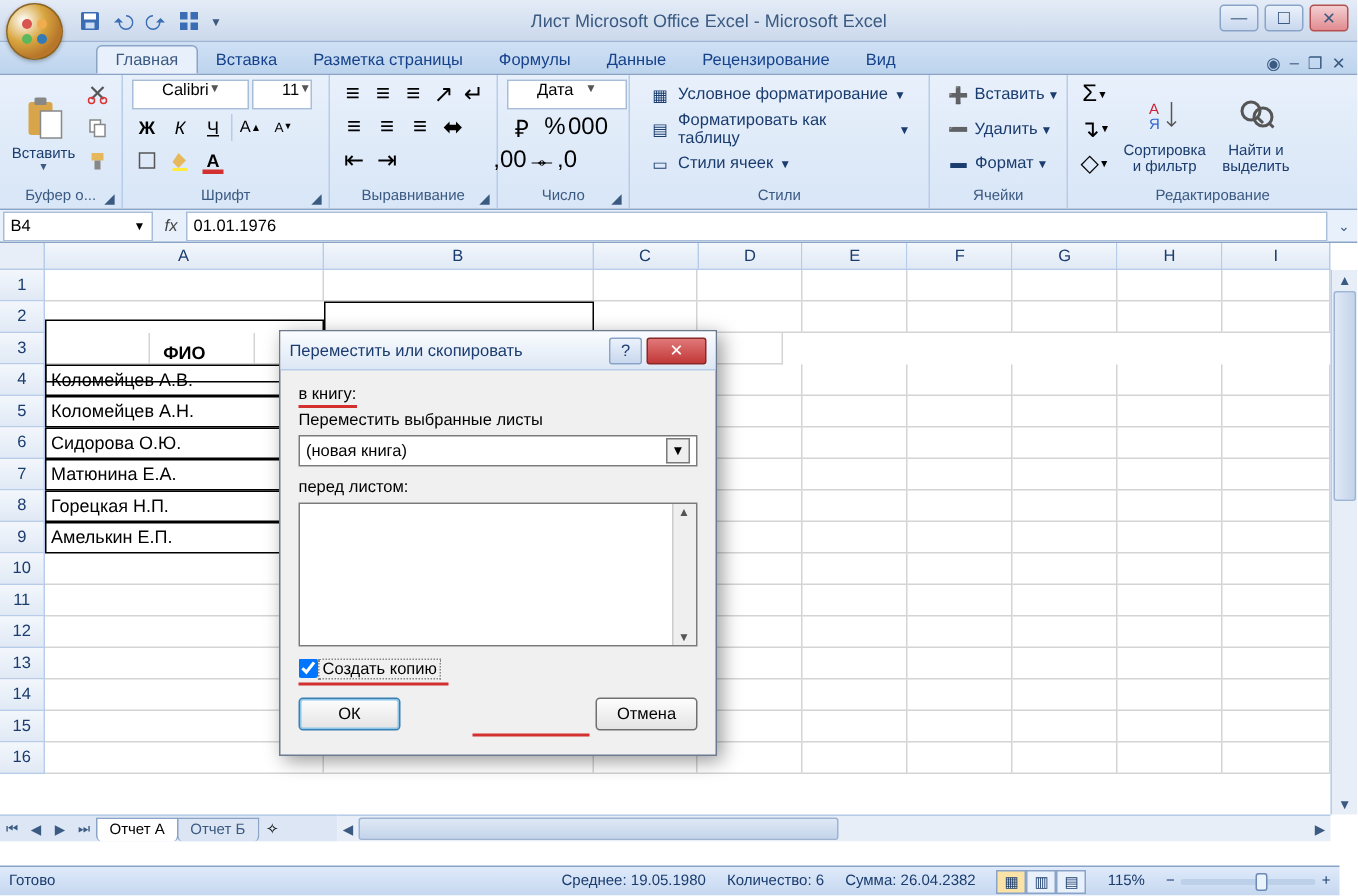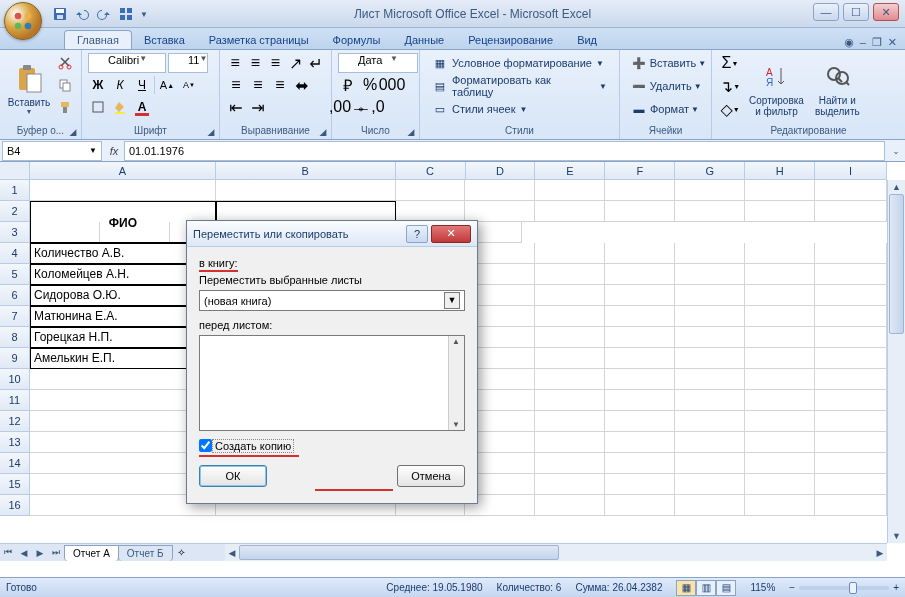--- a/index.html
+++ b/index.html
@@ -71,21 +71,21 @@
   .hscroll .thumb{position:absolute;top:1px;bottom:1px;left:14px;width:320px;background:linear-gradient(to bottom,#dfe8f5,#c3d4ea);border:1px solid #9db4d3;border-radius:2px;}
   .hscroll .arr{position:absolute;top:0;bottom:0;width:14px;text-align:center;font-size:9px;line-height:18px;color:#3b5a82;}
 
   .sheettabs { position:absolute; left:0; bottom:0; height:18px; width:225px; display:flex; align-items:center; background:#dce6f4; border-top:1px solid #b7cce8;}
   .sheettabs .nav{width:16px;text-align:center;font-size:9px;color:#3b5a82;}
   .sheet { padding:2px 8px; font-size:10px; background:#fff; border:1px solid #8aa4c8; border-bottom:none; border-top-left-radius:0; border-top-right-radius:0; border-bottom-left-radius:4px;border-bottom-right-radius:4px; margin-right:-1px;}
   .sheet.inactive{background:#dbe5f3;color:#3b5a82;}
   .sheet-ins{width:20px;text-align:center;font-size:10px;}
 
   
-  .status { position:absolute; left:0;right:0;bottom:0; height:20px; background:linear-gradient(to bottom,#dfeafb,#c5d7ef); border-top:1px solid #8aa4c8; display:flex;align-items:center; font-size:10px; color:#1a3c6e; padding:0 6px; gap:14px;}
+  .status { position:absolute; left:0;right:12px;bottom:0; height:20px; background:linear-gradient(to bottom,#dfeafb,#c5d7ef); border-top:1px solid #8aa4c8; display:flex;align-items:center; font-size:10px; color:#1a3c6e; padding:0 6px; gap:14px;}
   .status .spacer{flex:1;}
   .views{display:flex;gap:0;}
   .viewbtn{width:20px;height:16px;border:1px solid #8aa4c8;background:#e8f0fb;display:flex;align-items:center;justify-content:center;}
   .viewbtn.active{background:#fbe3a8;}
   .zoom{display:flex;align-items:center;gap:4px;}
   .zoom-slider{width:90px;height:4px;background:#bcd0ea;position:relative;border-radius:2px;}
   .zoom-slider .knob{position:absolute;left:50px;top:-4px;width:8px;height:12px;background:#eaf2fc;border:1px solid #6b8bb5;border-radius:2px;}
 
   
   .dialog { position:absolute; left:186px; top:220px; width:292px; background:#f0f0f0; border:1px solid #6b7a90; box-shadow:3px 3px 12px rgba(0,0,0,.4); z-index:100;}
@@ -438,41 +438,41 @@
         <div class="cell colB"></div>
         <div class="cell colC"></div>
         <div class="cell colD"></div>
         <div class="cell colE"></div>
         <div class="cell colF"></div>
         <div class="cell colG"></div>
         <div class="cell colH"></div>
         <div class="cell colI"></div>
       </div>
       <div class="cellrow" style="height: 21px;">
-        <div class="cell colA hdr" style="height: 42px; line-height: 38px; position: relative; z-index: 2;">ФИО</div>
+        <div class="cell colA hdr" style="height: 42px; line-height: 38px; position: relative; z-index: 2; margin-top: 12px;">ФИО</div>
         <div class="cell colB hdr" style="height: 42px; position: relative; z-index: 2;"></div>
         <div class="cell colC"></div>
         <div class="cell colD"></div>
         <div class="cell colE"></div>
         <div class="cell colF"></div>
         <div class="cell colG"></div>
         <div class="cell colH"></div>
         <div class="cell colI"></div>
       </div>
       <div class="cellrow" style="display: flex;">
         <div class="cell colC"></div>
         <div class="cell colD"></div>
         <div class="cell colE"></div>
         <div class="cell colF"></div>
         <div class="cell colG"></div>
         <div class="cell colH"></div>
         <div class="cell colI"></div>
       </div>
       <div class="cellrow">
-        <div class="cell colA bord">Количество А.В.</div>
+        <div class="cell colA bord">Коломейцев А.В.</div>
         <div class="cell colB"></div>
         <div class="cell colC"></div>
         <div class="cell colD"></div>
         <div class="cell colE"></div>
         <div class="cell colF"></div>
         <div class="cell colG"></div>
         <div class="cell colH"></div>
         <div class="cell colI"></div>
       </div>
       <div class="cellrow">

